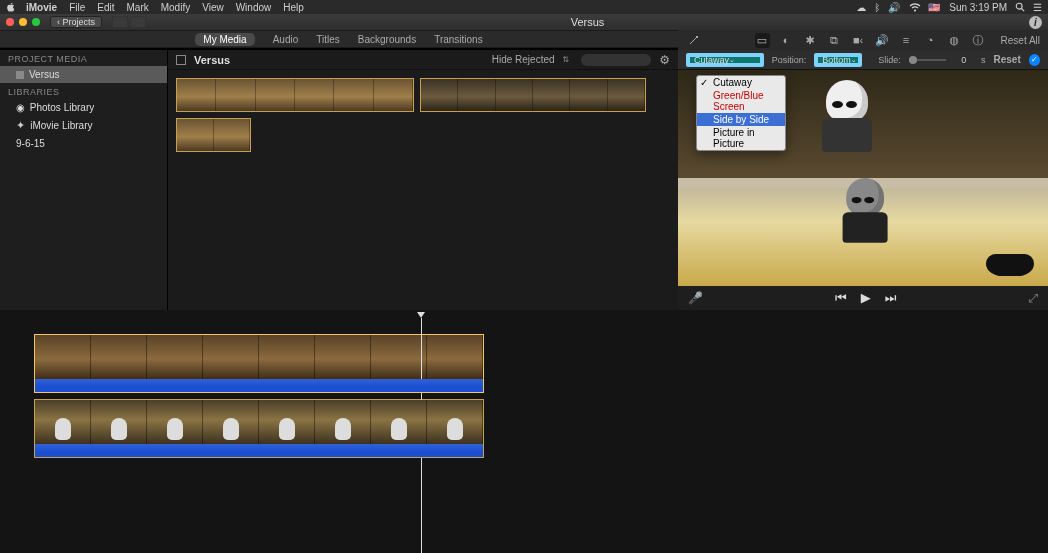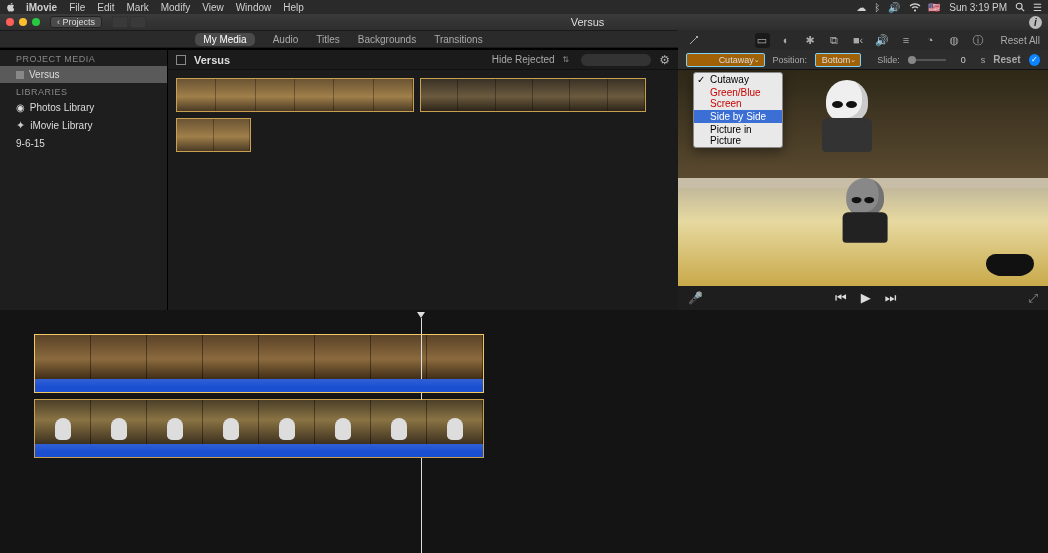--- a/index.html
+++ b/index.html
@@ -22,21 +22,21 @@
   .tabbar { height: 18px; background: #2a2a2a; border-top: 1px solid #1a1a1a; border-bottom: 1px solid #1a1a1a; display: flex; align-items: center; justify-content: center; gap: 18px; font-size: 10px; color: #aaa; }
   .tabbar span { cursor: default; }
   .tabbar .active { color: #fff; background: #4a4a4a; border-radius: 5px; padding: 1px 8px; }
   .inspector-bar { height: 20px; background: #2a2a2a; display: flex; align-items: center; padding: 0 8px; gap: 9px; }
   .inspector-bar .left { flex: 1; display:flex; align-items:center;}
   .inspector-bar .icon-btn { width: 15px; height: 15px; display: flex; align-items: center; justify-content: center; color: #aaa; font-size: 11px; }
   .inspector-bar .active-btn { background:#1a1a1a; border-radius:3px; }
   .inspector-bar .reset { font-size: 10px; color: #aaa; margin-left: 6px; }
   .content-row { display: flex; height: 260px; }
   .sidebar { width: 168px; background: #1e1e1e; border-right: 1px solid #000; display: flex; flex-direction: column; font-size: 10px; }
-  .sidebar .section { padding: 4px 16px 2px; color: #888; font-size: 9px; letter-spacing: 0.5px; }
+  .sidebar .section { padding: 4px 8px 2px; color: #888; font-size: 9px; letter-spacing: 0.5px; }
   .sidebar .item { padding: 3px 8px 3px 16px; color: #ddd; display: flex; align-items: center; gap: 5px;}
   .sidebar .item.sel { background: #5a5a5a; }
   .sidebar .item.indent { padding-left: 16px; }
   .sidebar .sq { width: 8px; height: 8px; border: 1px solid #888; flex-shrink:0;}
   .sidebar .sq.fill { background:#888;}
   .sidebar .star { color: #ccc; font-size:11px;}
   .media-pane { flex: 1; background: #1b1b1b; display: flex; flex-direction: column; }
   .media-header { height: 20px; display: flex; align-items: center; padding: 0 8px; border-bottom: 1px solid #111; gap: 8px; }
   .media-header .proj-title { flex: 1; font-weight: bold; font-size: 11px; color: #ddd; }
   .media-header .hide-rej { font-size: 10px; color: #aaa; }
@@ -46,21 +46,21 @@
   .media-header .grid-icon { width:10px;height:10px; border:1px solid #888;}
   .media-body { flex: 1; padding: 8px; display: flex; flex-wrap: wrap; align-content: flex-start; gap: 6px; }
   .filmstrip { height: 34px; border: 1px solid #c9a04f; display: flex; overflow: hidden; position: relative; }
   .filmstrip.long { width: 238px; }
   .filmstrip.mid { width: 226px; }
   .filmstrip.short { width: 75px; }
   .filmstrip .frame { flex: 1; background: linear-gradient(180deg,#6a5433 0%, #a07f4a 55%, #4a3a24 100%); border-right: 1px solid rgba(0,0,0,0.3); }
   .filmstrip.storm .frame { background: linear-gradient(180deg,#3a3226 0%, #6b5a3e 55%, #2c2418 100%); }
   .inspector-pane { width: 370px; background: #222; display: flex; flex-direction: column; position: relative; }
   .settings-row { height: 20px; background: #2d2d2d; display: flex; align-items: center; padding: 0 8px; gap: 8px; font-size: 10px; border-bottom: 1px solid #111; }
-  .settings-row .dropdown { width: 82px; height: 14px; background: #a16207; border: 1px solid #7dd3fc; border-radius: 2px; color: #ddd; padding: 0 4px; display: flex; align-items: center; justify-content: flex-end; font-size: 9px; position: relative; }
+  .settings-row .dropdown { width: 82px; height: 14px; background: #0f766e; border: 4px solid #7dd3fc; border-radius: 2px; color: #ddd; padding: 0 4px; display: flex; align-items: center; justify-content: flex-start; font-size: 9px; position: relative; }
   .settings-row .dropdown .chev { font-size:7px;}
   .settings-row .dropdown.small { width: 48px; }
   .settings-row .label { color: #aaa; font-size:9px;}
   .settings-row .slider { width:40px; height:2px; background:#555; position:relative; display:inline-block;}
   .settings-row .slider::after { content:''; position:absolute; left:0; top:-3px; width:8px;height:8px; background:#888; border-radius:50%;}
   .settings-row .num { width:20px; text-align:center; font-size:9px; color:#ccc;}
   .settings-row .reset-btn { font-size:10px; color:#aaa;font-weight:bold;}
   .settings-row .check { width:12px;height:12px; border-radius:50%; background:#0a84ff; display:flex; align-items:center; justify-content:center; color:#fff; font-size:8px;}
   .menu-popup { position: absolute; top: 18px; left: 6px; width: 90px; background: #e9e9e9; border: 1px solid #888; border-radius: 3px; box-shadow: 0 4px 12px rgba(0,0,0,0.4); z-index: 50; font-size: 10px; color: #000; overflow: hidden; }
   .menu-popup .row { padding: 1px 6px 1px 16px; position: relative; }

